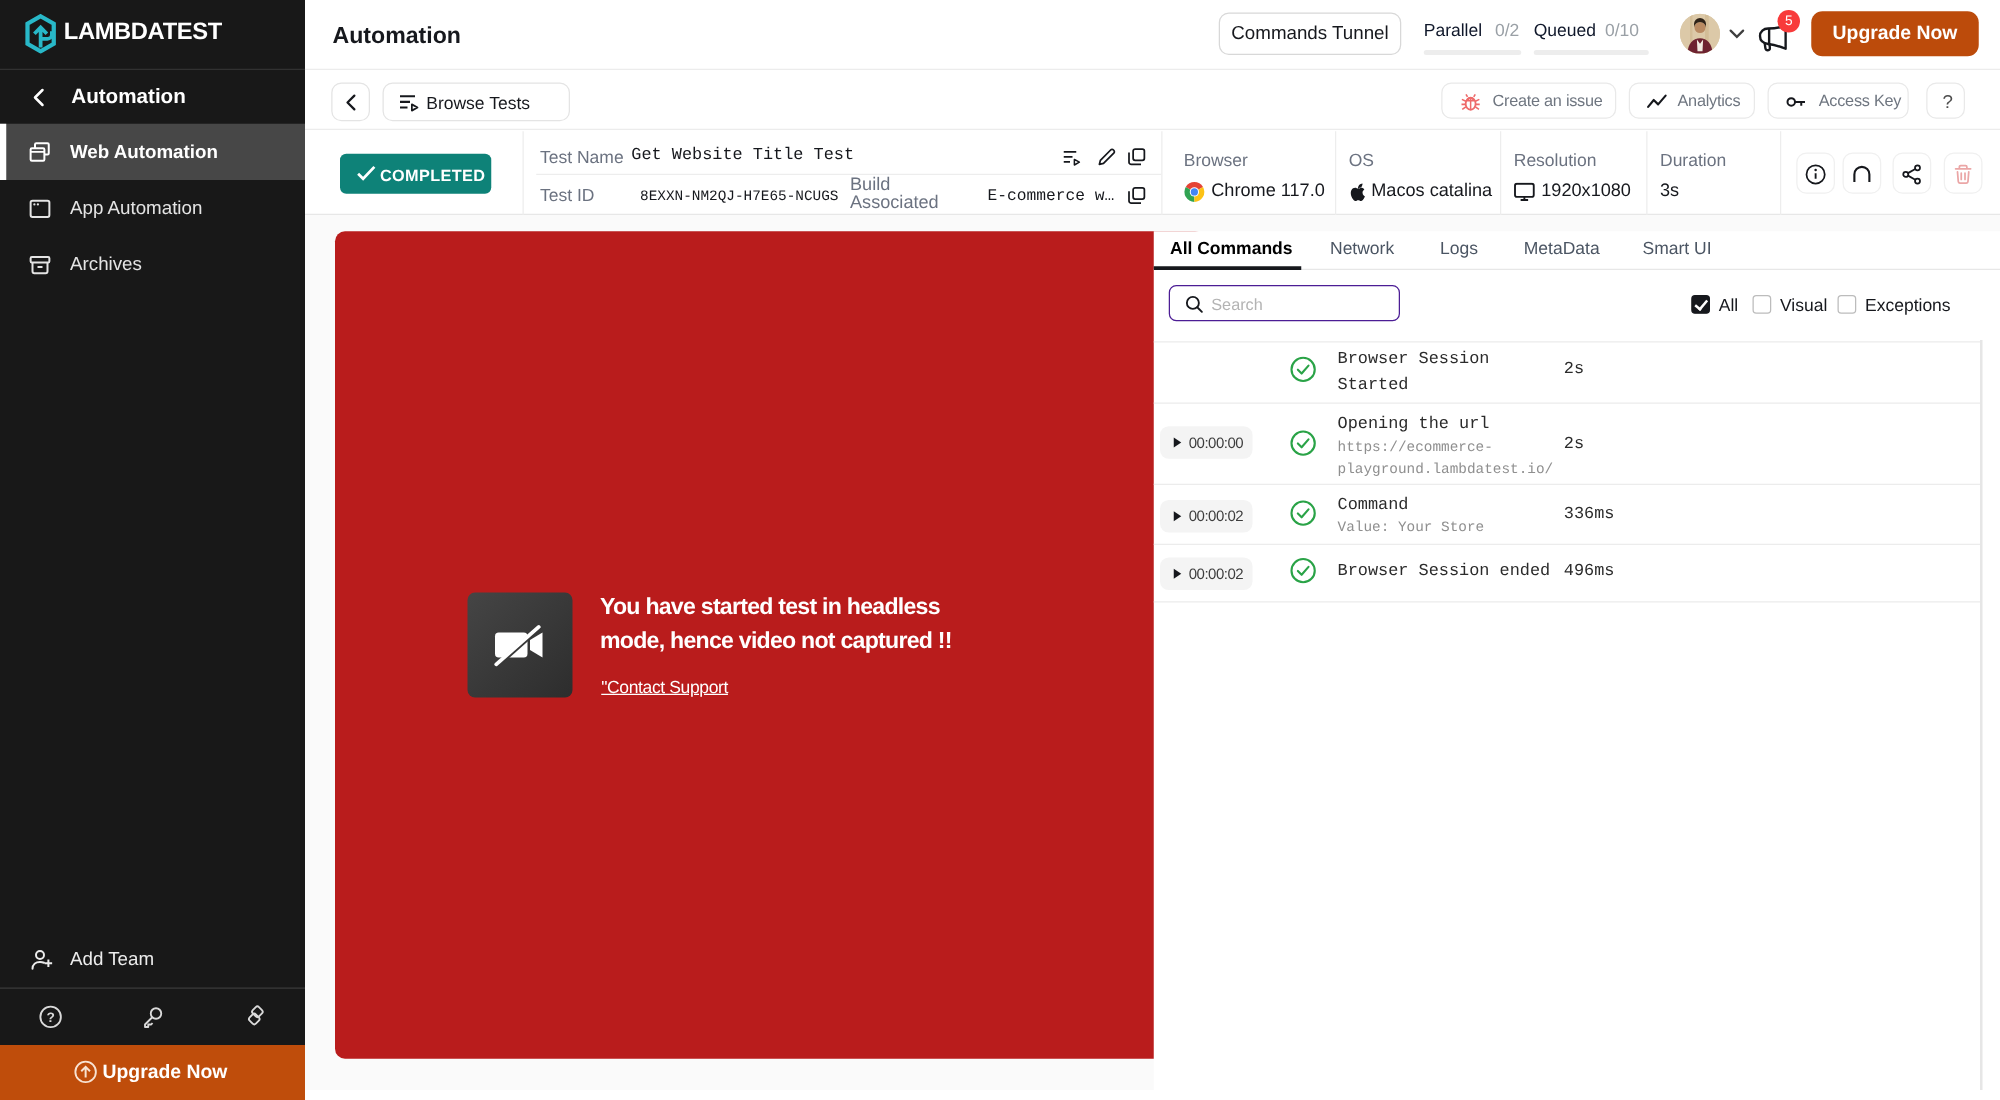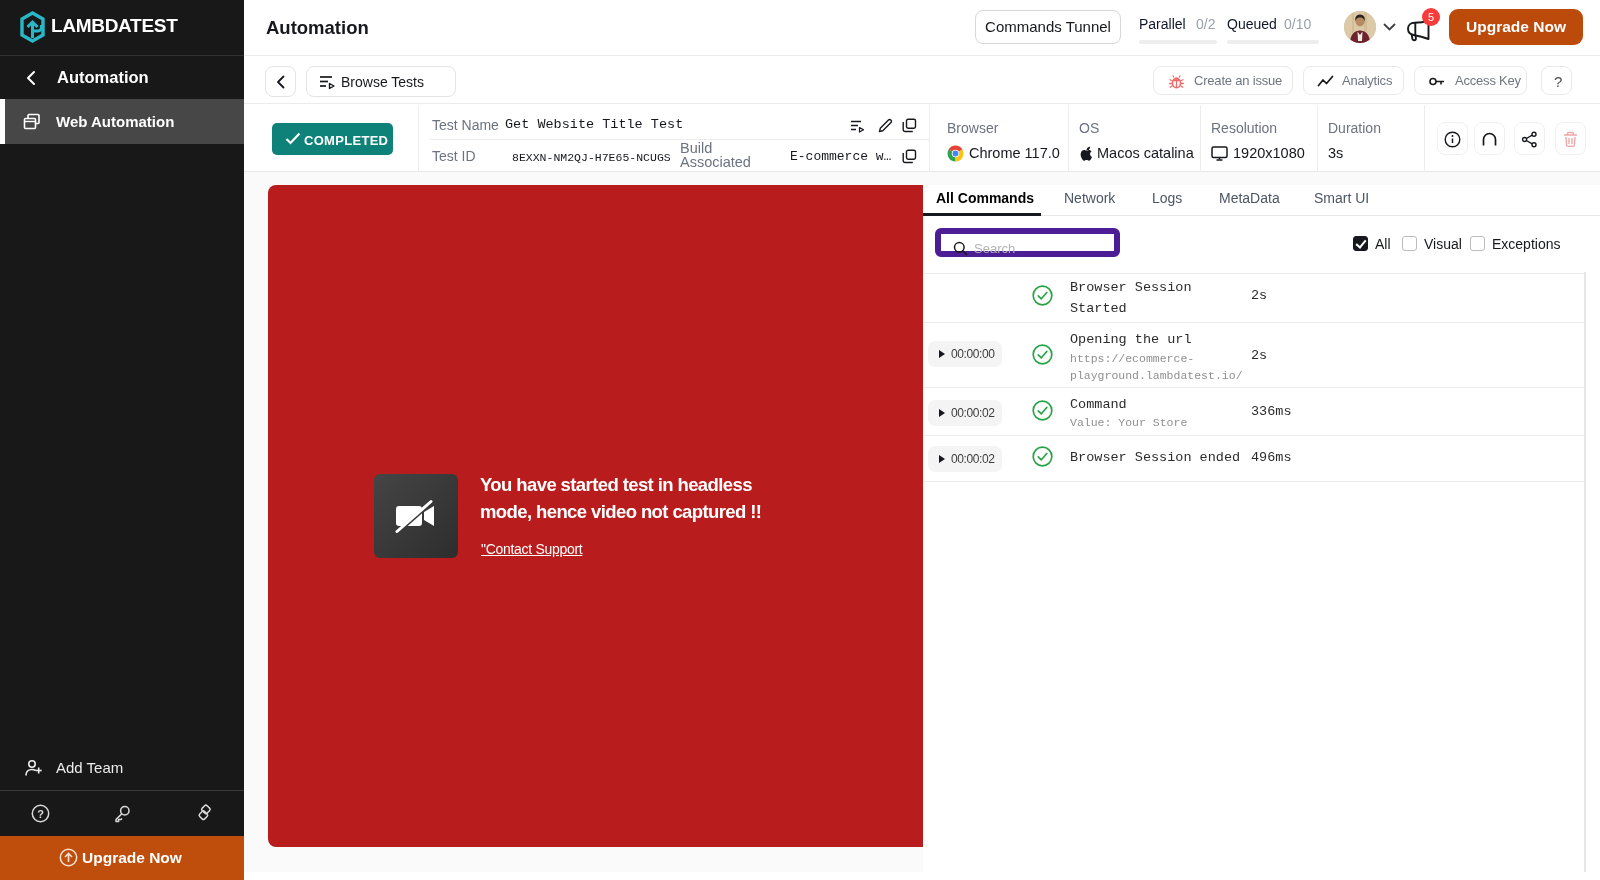--- a/index.html
+++ b/index.html
@@ -60,21 +60,21 @@
   #vtile { position:absolute; left:106px; top:289px; width:84px; height:84px; border-radius:6px; background:linear-gradient(135deg,#454545,#2d2d2d); }
   #vtext { position:absolute; left:212px; top:286px; color:#fff; font-size:18.5px; font-weight:bold; letter-spacing:-.6px; line-height:27px; white-space:nowrap; }
   #vlink { position:absolute; left:213px; top:356px; color:#fff; font-size:14px; letter-spacing:-.3px; text-decoration:underline; white-space:nowrap; }
 
   
   #panel { position:absolute; left:679px; top:13px; width:677px; height:687px; background:#fff; }
   #tabs { position:absolute; left:0; top:0; width:677px; height:31px; border-bottom:1px solid #e7e7e7; }
   .tab { position:absolute; top:5px; font-size:14px; color:#4b5563; white-space:nowrap; }
   #tab1 { font-weight:bold; color:#000000; font-size:14px; top:5px; }
   #tabline { position:absolute; left:0; top:28px; width:118px; height:3px; background:#16181d; }
-  #search { position:absolute; left:12px; top:43px; width:185px; height:29px; border:6px solid #4c1d95; border-radius:6px; }
+  #search { position:absolute; left:12px; top:43px; width:185px; height:29px; border:1px solid #4c1d95; border-radius:6px; }
   #search .ph { position:absolute; left:33px; top:7px; font-size:13px; color:#b3b3b3; }
   .cb { position:absolute; width:15px; height:15px; border:1.5px solid #bcbcbc; border-radius:3px; background:#fff; }
   .cb.on { background:#16181d; border-color:#16181d; }
   .cb.on::after { content:""; position:absolute; left:4px; top:1px; width:4px; height:8px; border:solid #fff; border-width:0 2px 2px 0; transform:rotate(40deg); }
   .cblab { position:absolute; font-size:14px; color:#16181d; white-space:nowrap; }
   .row-sep { position:absolute; left:0; height:1px; background:#ececec; }
   .pill { position:absolute; left:5px; width:74px; height:26px; background:#f4f4f4; border-radius:7px; color:#3d3d3d; }
   .pill .t { position:absolute; left:23px; top:6px; font-size:12px; letter-spacing:-.4px; }
   .pill .tri { position:absolute; left:11px; top:8.5px; width:0; height:0; border-left:6.5px solid #16181d; border-top:4.5px solid transparent; border-bottom:4.5px solid transparent; }
   .gchk { position:absolute; left:109px; width:21px; height:21px; }
@@ -101,20 +101,36 @@
       </svg>
     <div class="txt">Automation</div>
   </div>
   <div class="nav-item sel" style="top:99px;">
     <svg class="nav-ico" width="20" height="20" viewBox="0 0 20 20">
         <rect x="6" y="2.5" width="11" height="9" rx="1" fill="none" stroke="#fff" stroke-width="1.6"></rect>
         <rect x="2.5" y="6.5" width="11" height="10" rx="1" fill="#474747" stroke="#fff" stroke-width="1.6"></rect>
         <line x1="2.5" y1="9.5" x2="13.5" y2="9.5" stroke="#fff" stroke-width="1.4"></line>
       </svg>
     <div class="txt">Web Automation</div>
+  </div>
+  <div class="nav-item" style="top:144px;">
+    <svg class="nav-ico" width="20" height="20" viewBox="0 0 20 20">
+        <rect x="2.5" y="3.5" width="15" height="13" rx="1.5" fill="none" stroke="#e4e4e4" stroke-width="1.6"></rect>
+        <circle cx="5.5" cy="6.5" r=".9" fill="#e4e4e4"></circle>
+        <circle cx="8.3" cy="6.5" r=".9" fill="#e4e4e4"></circle>
+      </svg>
+    <div class="txt">App Automation</div>
+  </div>
+  <div class="nav-item" style="top:189px;">
+    <svg class="nav-ico" width="20" height="20" viewBox="0 0 20 20">
+        <rect x="2.5" y="3.5" width="15" height="4.5" rx="1" fill="none" stroke="#e4e4e4" stroke-width="1.6"></rect>
+        <path d="M4 8 V15 a1.5 1.5 0 0 0 1.5 1.5 h9 a1.5 1.5 0 0 0 1.5-1.5 V8" fill="none" stroke="#e4e4e4" stroke-width="1.6"></path>
+        <line x1="8" y1="11.5" x2="12" y2="11.5" stroke="#e4e4e4" stroke-width="1.6"></line>
+      </svg>
+    <div class="txt">Archives</div>
   </div>
   <div id="addteam">
     <svg style="position:absolute;left:23px;top:13px;" width="20" height="20" viewBox="0 0 20 20">
         <circle cx="9" cy="6" r="3.2" fill="none" stroke="#ececec" stroke-width="1.6"></circle>
         <path d="M3 17 c0-3.5 2.6-5.5 6-5.5 1.2 0 2.3.25 3.2.7" fill="none" stroke="#ececec" stroke-width="1.6" stroke-linecap="round"></path>
         <line x1="15.7" y1="9.5" x2="15.7" y2="15.5" stroke="#ececec" stroke-width="1.6"></line>
         <line x1="12.7" y1="12.5" x2="18.7" y2="12.5" stroke="#ececec" stroke-width="1.6"></line>
       </svg>
     <div class="txt">Add Team</div>
   </div>

